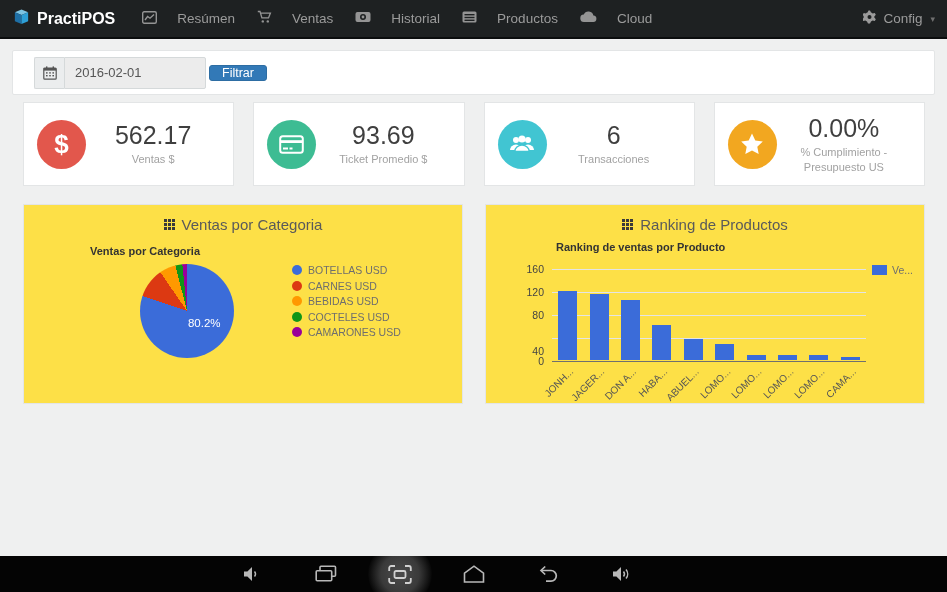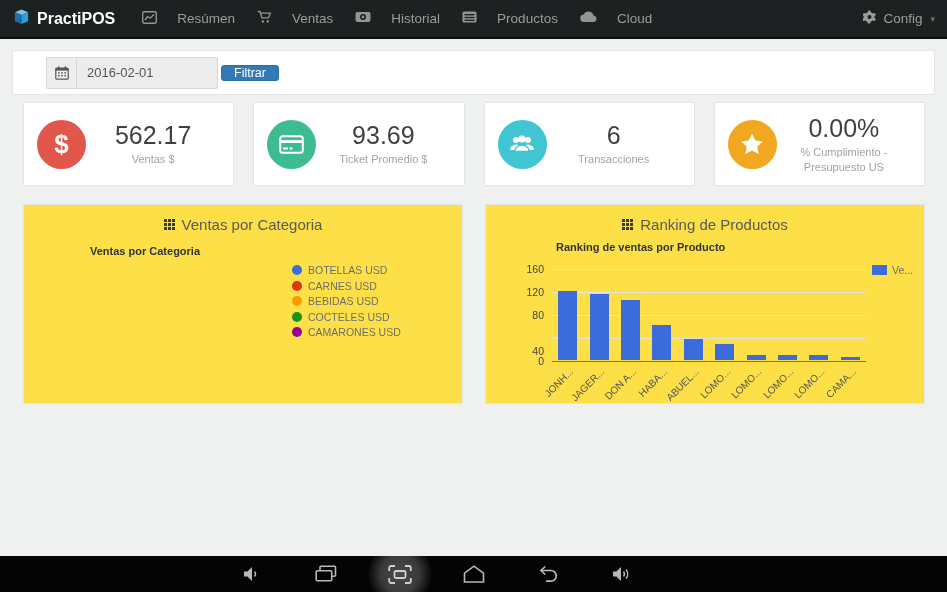--- a/index.html
+++ b/index.html
@@ -17,21 +17,21 @@
   .nav-item svg, .nav-item .uni { opacity:.95; }
   .navbar-config { margin-left:auto; display:flex; align-items:center; gap:6px;
                    color:#9b9b9b; font-size:13.5px; cursor:pointer; }
   .caret { font-size:9px; color:#707070; margin-left:2px; }
 
   
   .content { height:517px; padding:11px 12px 0; background:#eff0f0; }
 
   .filter-panel { background:#fff; height:45px; border:1px solid #e3e5e6;
                   border-radius:2px; display:flex; align-items:center; padding:0 21px; }
-  .input-group { display:flex; height:32px;margin-left:12px; }
+  .input-group { display:flex; height:32px; }
   .addon { width:30px; background:#ebedee; border:1px solid #d5d9da; border-right:none;
            border-radius:2px 0 0 2px; display:flex; align-items:center;
            justify-content:center; cursor:pointer; }
   .date-input { width:142px; background:#ececec; border:1px solid #d5d9da;
                 border-radius:0 2px 2px 0; padding:0 10px; font-size:13px; color:#555;
                 font-family:"Liberation Sans", sans-serif; outline:none; }
   .btn-filtrar { margin-left:3px; background:#3279b7; border:1px solid #2d6da3;
                  color:#fff; border-radius:3px; font-size:12.5px; padding:0 12px;
                  cursor:pointer; font-family:"Liberation Sans", sans-serif; }
 
@@ -261,20 +261,23 @@
             <i></i>
             <i></i>
             <i></i>
             <i></i>
             <i></i>
         </span>
         <span>Ventas por Categoria</span>
       </div>
       <div class="panel-body">
         <div class="chart-title" id="pie-title">Ventas por Categoria</div>
+        <div id="pie" style="background: conic-gradient(rgb(59, 108, 217) 0%, rgb(59, 108, 217) 80.2%, rgb(220, 57, 18) 80.2%, rgb(220, 57, 18) 90.4%, rgb(255, 153, 0) 90.4%, rgb(255, 153, 0) 96%, rgb(16, 150, 24) 96%, rgb(16, 150, 24) 98.4%, rgb(153, 0, 153) 98.4%, rgb(153, 0, 153) 100%);">
+          <span class="pie-label">80.2%</span>
+        </div>
         <div id="pie-legend">
             <div class="legend-row">
               <span class="legend-dot" style="background: rgb(59, 108, 217);"></span>
               <span>BOTELLAS USD</span>
             </div>
             <div class="legend-row">
               <span class="legend-dot" style="background: rgb(220, 57, 18);"></span>
               <span>CARNES USD</span>
             </div>
             <div class="legend-row">

